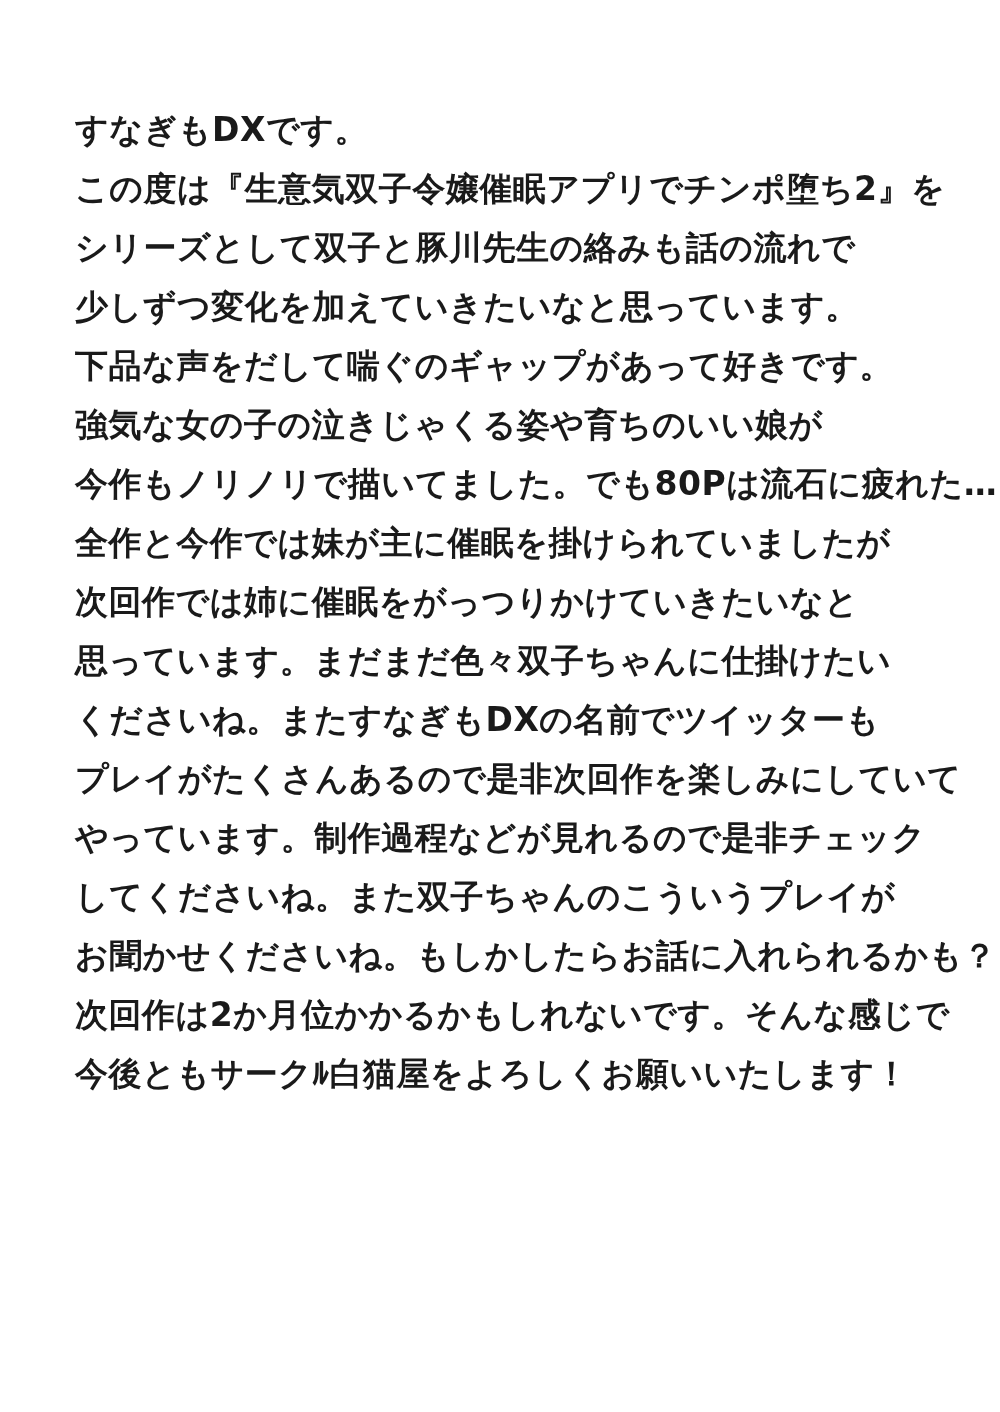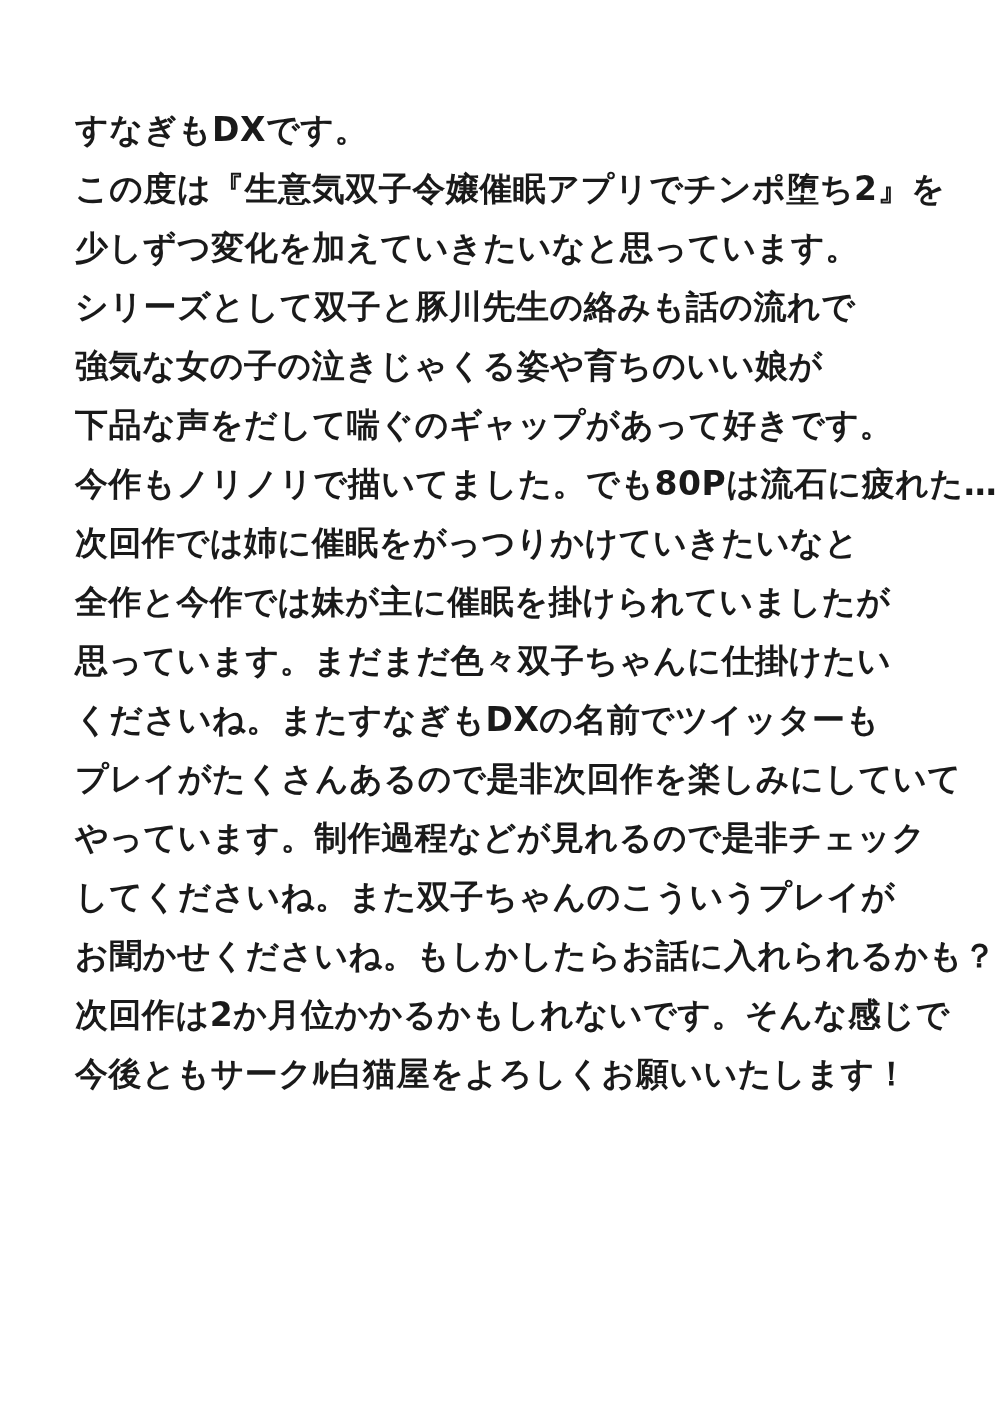--- a/index.html
+++ b/index.html
@@ -37,27 +37,27 @@
     font-family: "DejaVu Sans", sans-serif;
   }
 </style>
 </head>
 <body>
 
 <div class="page">
   <div class="text-block">
     <p class="line">すなぎもDXです。</p>
     <p class="line">この度は『生意気双子令嬢催眠アプリでチンポ堕ち2』を</p>
+    <p class="line">シリーズとして双子と豚川先生の絡みも話の流れで</p>
     <p class="line">少しずつ変化を加えていきたいなと思っています。</p>
-    <p class="line">シリーズとして双子と豚川先生の絡みも話の流れで</p>
+    <p class="line">下品な声をだして喘ぐのギャップがあって好きです。</p>
     <p class="line">強気な女の子の泣きじゃくる姿や育ちのいい娘が</p>
-    <p class="line">下品な声をだして喘ぐのギャップがあって好きです。</p>
     <p class="line">今作もノリノリで描いてました。でも80Pは流石に疲れた…。</p>
+    <p class="line">全作と今作では妹が主に催眠を掛けられていましたが</p>
     <p class="line">次回作では姉に催眠をがっつりかけていきたいなと</p>
-    <p class="line">全作と今作では妹が主に催眠を掛けられていましたが</p>
     <p class="line">思っています。まだまだ色々双子ちゃんに仕掛けたい</p>
     <p class="line">くださいね。またすなぎもDXの名前でツイッターも</p>
     <p class="line">プレイがたくさんあるので是非次回作を楽しみにしていて</p>
     <p class="line">やっています。制作過程などが見れるので是非チェック</p>
     <p class="line">してくださいね。また双子ちゃんのこういうプレイが</p>
     <p class="line">お聞かせくださいね。もしかしたらお話に入れられるかも？</p>
     <p class="line">次回作は2か月位かかるかもしれないです。そんな感じで</p>
     <p class="line">今後ともサークﾙ白猫屋をよろしくお願いいたします！</p>
   </div>
 </div>

